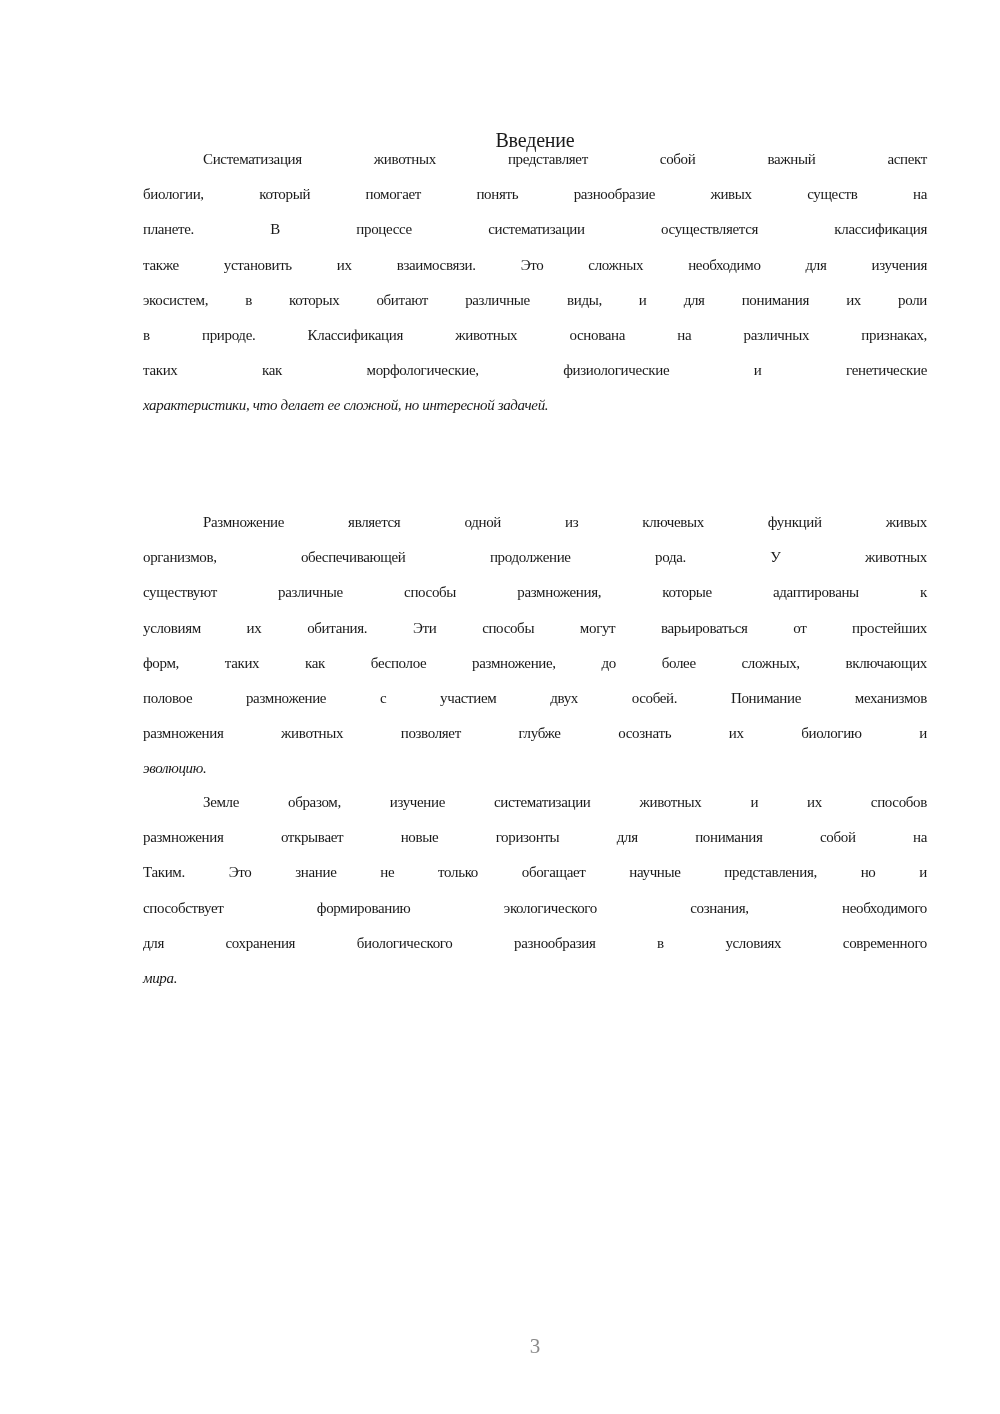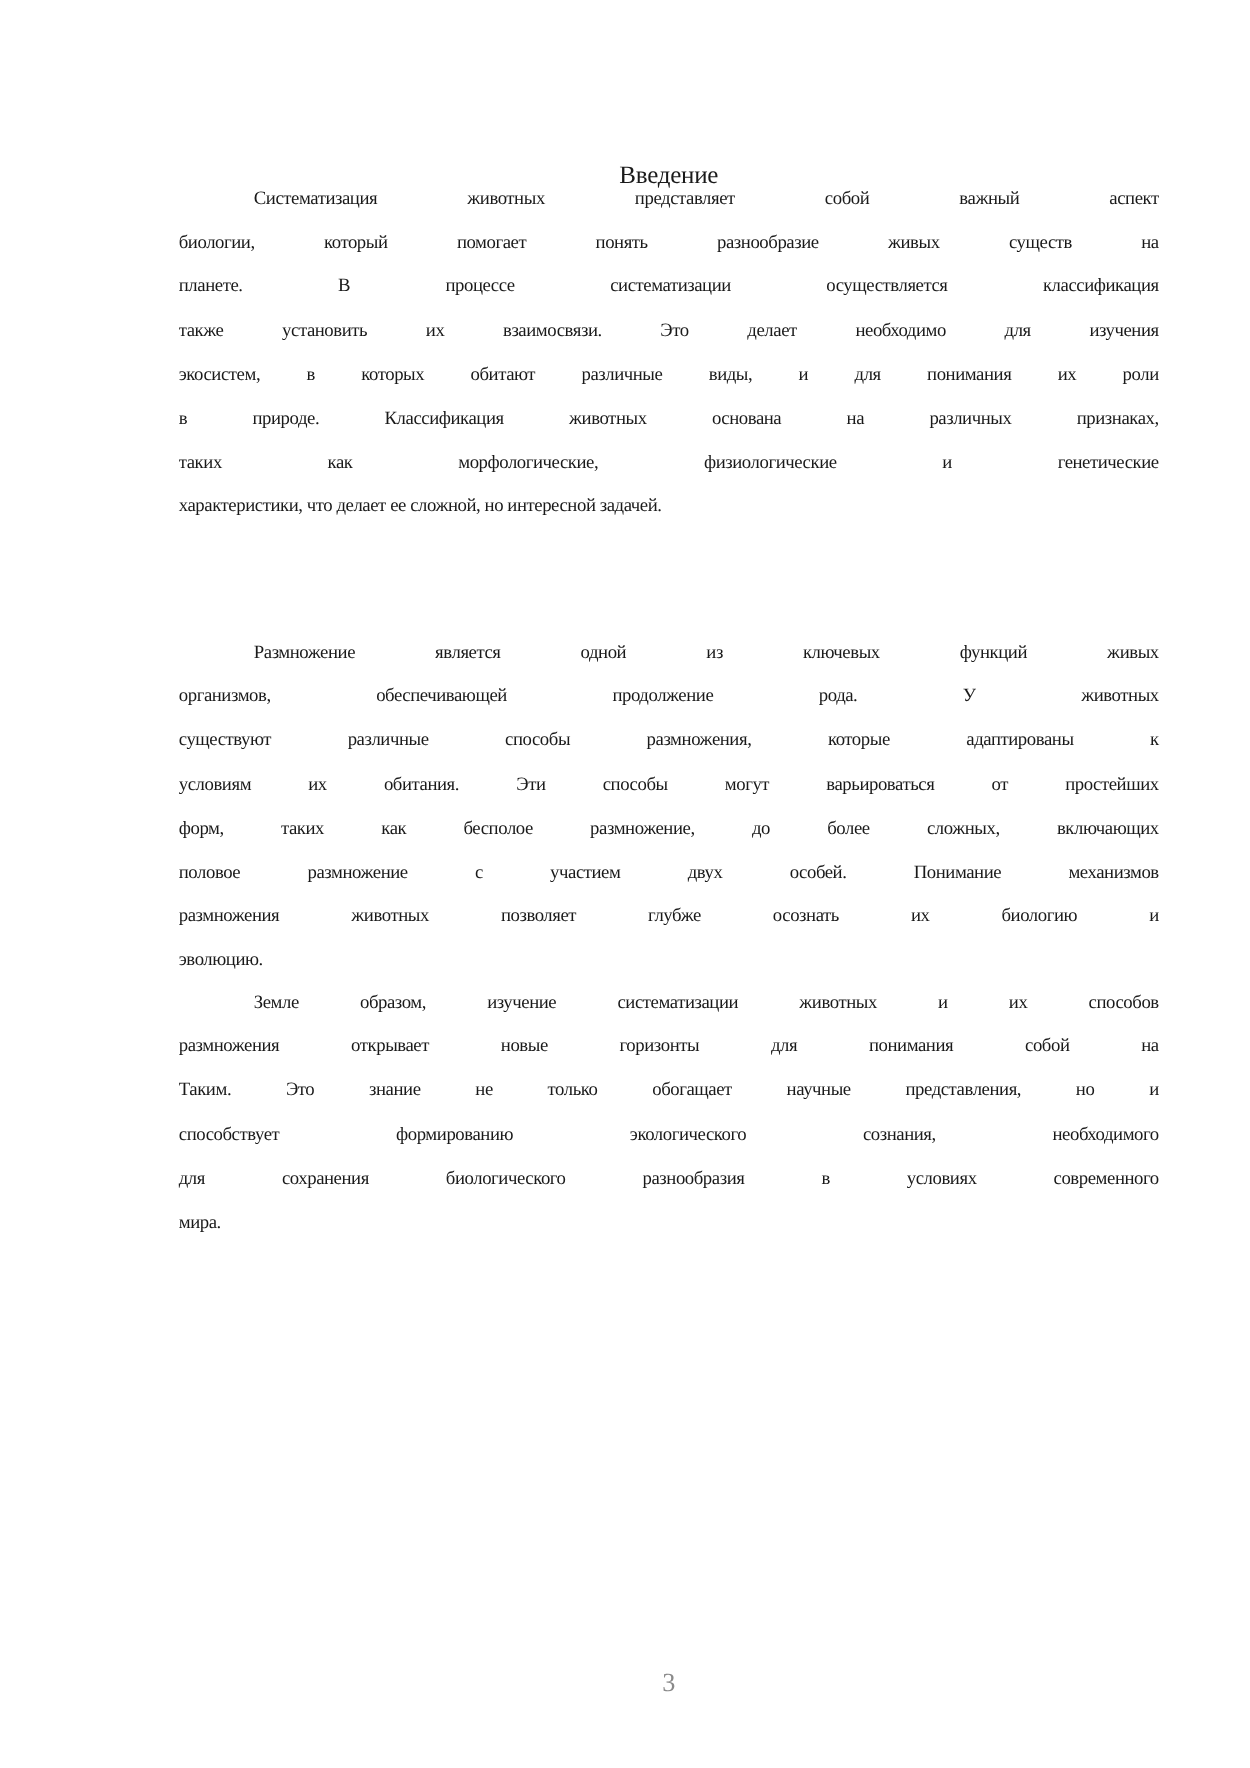--- a/index.html
+++ b/index.html
@@ -49,20 +49,21 @@
       text-align-last: justify;
       letter-spacing: -0.35px;
       word-spacing: 0px;
     }
     .line.indent {
       padding-left: 60px;
     }
     .line.last {
       text-align: left;
       text-align-last: left;
+      font-style: italic;
     }
     #p1 { top: 142px; }
     #p2 { top: 505px; }
     #p3 { top: 785px; }
     .page-number {
       position: absolute;
       left: 515px;
       width: 40px;
       top: 1334px;
       text-align: center;
@@ -75,21 +76,21 @@
 <body>
 
 <div class="page">
 
   <div class="title">Введение</div>
 
   <div class="paragraph" id="p1">
     <span class="line indent">Систематизация животных представляет собой важный аспект</span>
     <span class="line">биологии, который помогает понять разнообразие живых существ на</span>
     <span class="line">планете. В процессе систематизации осуществляется классификация</span>
-    <span class="line">также установить их взаимосвязи. Это делает необходимо для изучения</span>
+    <span class="line">также установить их взаимосвязи. Это сложных необходимо для изучения</span>
     <span class="line">экосистем, в которых обитают различные виды, и для понимания их роли</span>
     <span class="line">в природе. Классификация животных основана на различных признаках,</span>
     <span class="line">таких как морфологические, физиологические и генетические</span>
     <span class="line last">характеристики, что делает ее сложной, но интересной задачей.</span>
   </div>
 
   <div class="paragraph" id="p2">
     <span class="line indent">Размножение является одной из ключевых функций живых</span>
     <span class="line">организмов, обеспечивающей продолжение рода. У животных</span>
     <span class="line">существуют различные способы размножения, которые адаптированы к</span>

